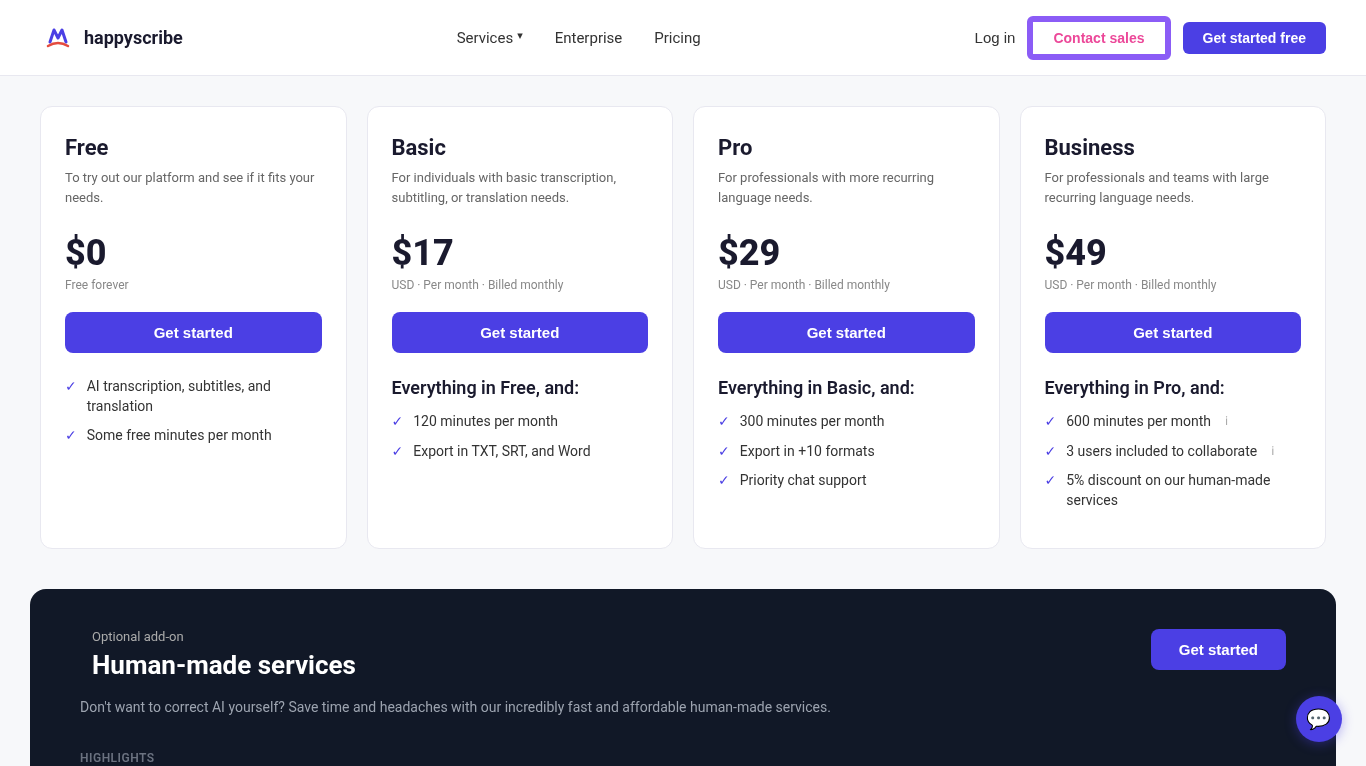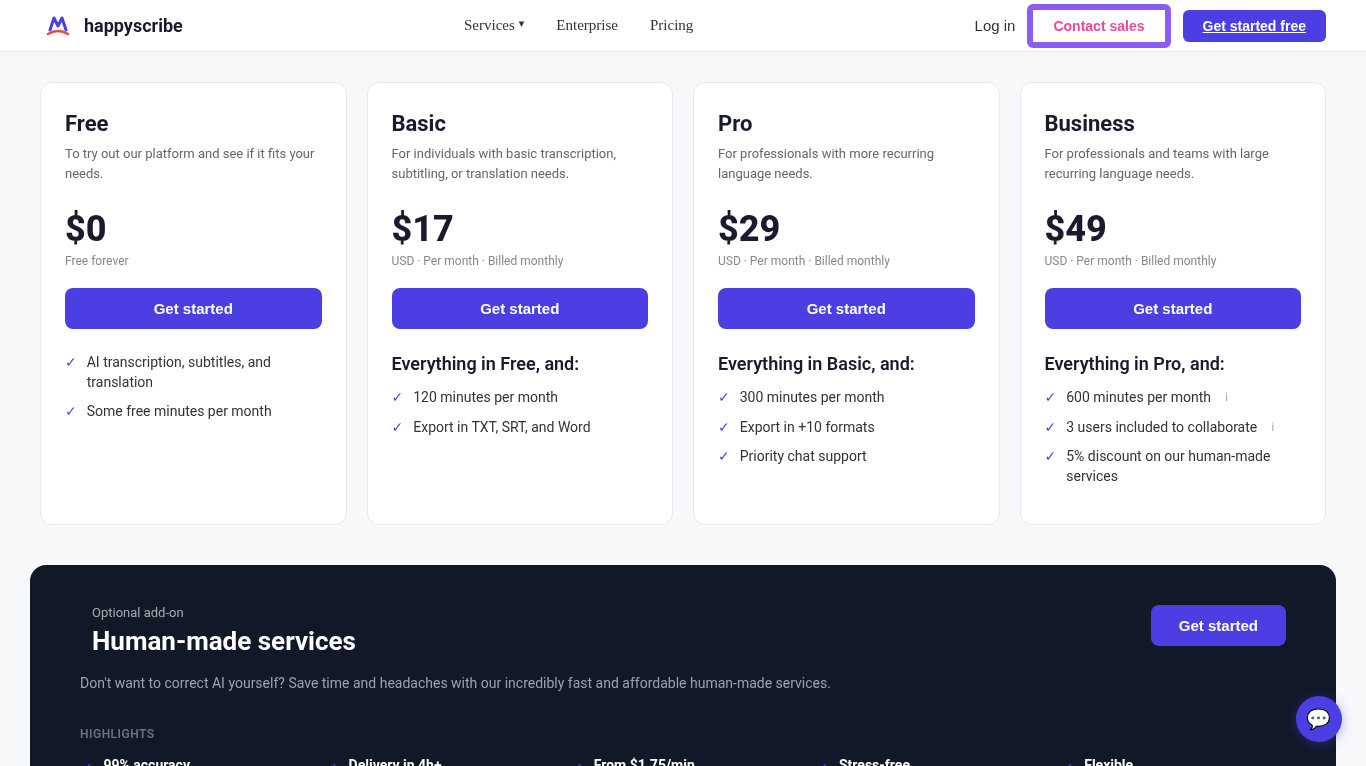--- a/index.html
+++ b/index.html
@@ -1,32 +1,32 @@
 <!DOCTYPE html>
 <html><head>
   <meta charset="utf-8">
   <style>
     * { box-sizing: border-box; margin: 0; padding: 0; }
     body { font-family: -apple-system, BlinkMacSystemFont, 'Segoe UI', Roboto, sans-serif; background: #f7f8fa; color: #1a1a2e; }
 
     
     nav {
       display: flex; align-items: center; justify-content: space-between;
-      padding: 0 40px; height: 52px; background: #fff;
+      padding: 0 40px; height: 76px; background: #fff;
       border-bottom: 1px solid #e8e8f0; position: sticky; top: 0; z-index: 10;
     }
     .logo-area { display: flex; align-items: center; gap: 8px; }
     .logo-icon { width: 36px; height: 36px; }
     .logo-text { font-size: 18px; font-weight: 700; color: #1a1a2e; }
     .nav-links { display: flex; align-items: center; gap: 32px; }
-    .nav-link { font-size: 15px; color: #333; cursor: pointer; display: flex; gap: 4px; font-family: Liberation Serif, serif; }
+    .nav-link { font-size: 15px; color: #333; cursor: pointer; display: flex; gap: 4px; }
     .nav-right { display: flex; align-items: center; gap: 12px; }
     .btn-log-in { font-size: 15px; color: #333; cursor: pointer; background: none; border: none; }
     .btn-contact { padding: 8px 20px; border: 6px solid #8b5cf6; border-radius: 6px; color: #ec4899; background: #fff; font-size: 14px; font-weight: 600; cursor: pointer; }
-    .btn-get-started-nav { padding: 8px 20px; background: #4b3fe4; color: #fff; border: none; border-radius: 6px; font-size: 14px; font-weight: 600; cursor: pointer; text-decoration: underline; }
+    .btn-get-started-nav { padding: 8px 20px; background: #4b3fe4; color: #fff; border: none; border-radius: 6px; font-size: 14px; font-weight: 600; cursor: pointer; }
 
     
     .pricing-section { padding: 30px 40px 40px; background: #f7f8fa; }
     .pricing-grid { display: grid; grid-template-columns: repeat(4, 1fr); gap: 20px; max-width: 1300px; margin: 0 auto; }
     .pricing-card {
       background: #fff; border-radius: 12px; padding: 28px 24px;
       border: 1px solid #e8e8f0; display: flex; flex-direction: column; gap: 0;
     }
     .plan-name { font-size: 22px; font-weight: 700; color: #1a1a2e; margin-bottom: 8px; }
     .plan-desc { font-size: 13px; color: #666; line-height: 1.5; margin-bottom: 20px; min-height: 44px; }

